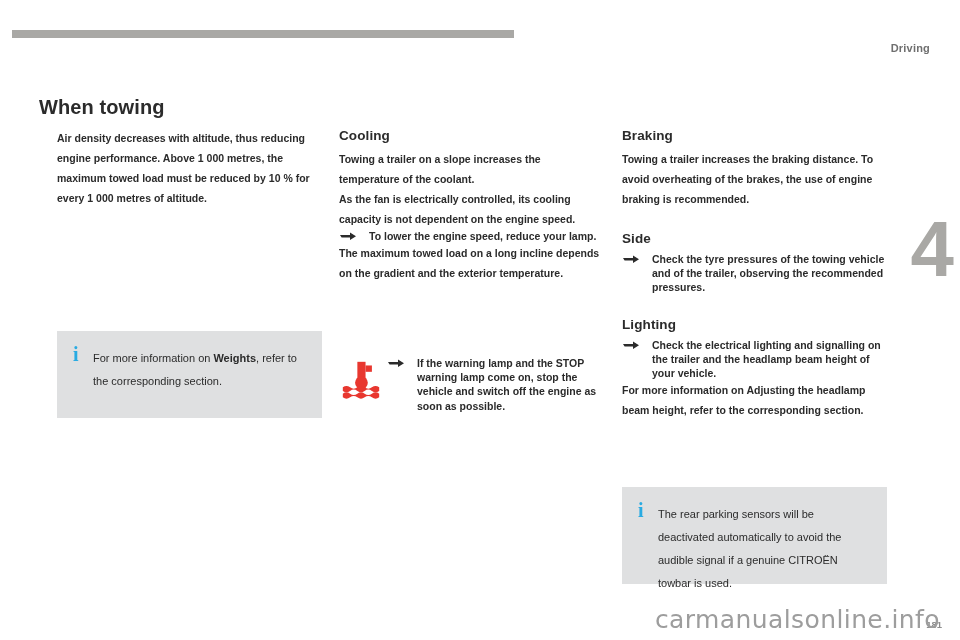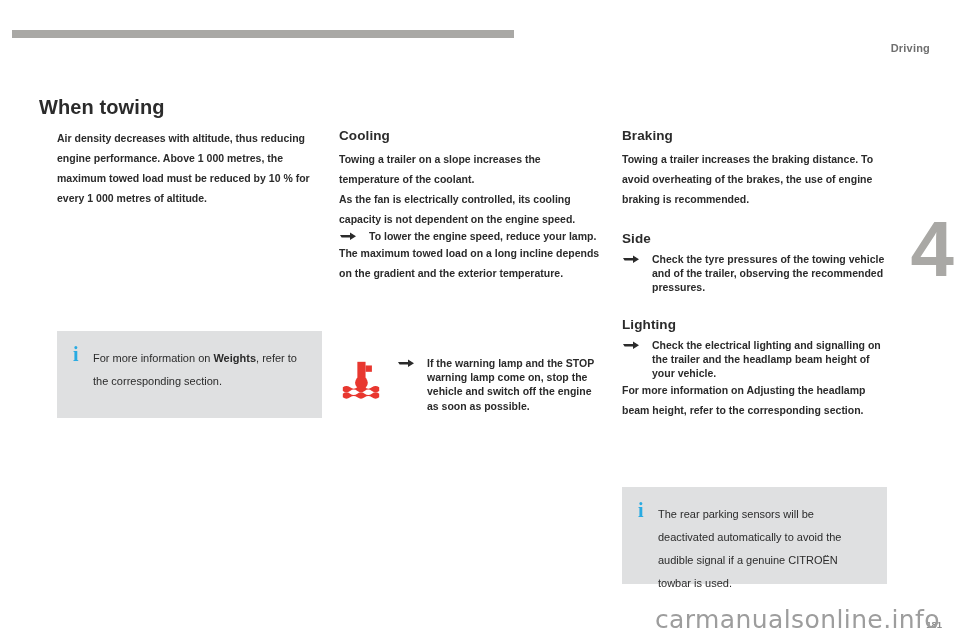--- a/index.html
+++ b/index.html
@@ -143,21 +143,20 @@
   }
   .info-text b { font-weight: bold; }
 
   
   #warning-block {
     position: absolute;
     left: 339px;
     top: 356px;
     width: 265px;
     display: flex;
-    gap: 10px;
   }
   #coolant-warning-icon {
     flex: none;
     width: 48px;
     padding-top: 4px;
   }
   #warning-block .bullet { flex: 1; }
 
   
   #page-number {

